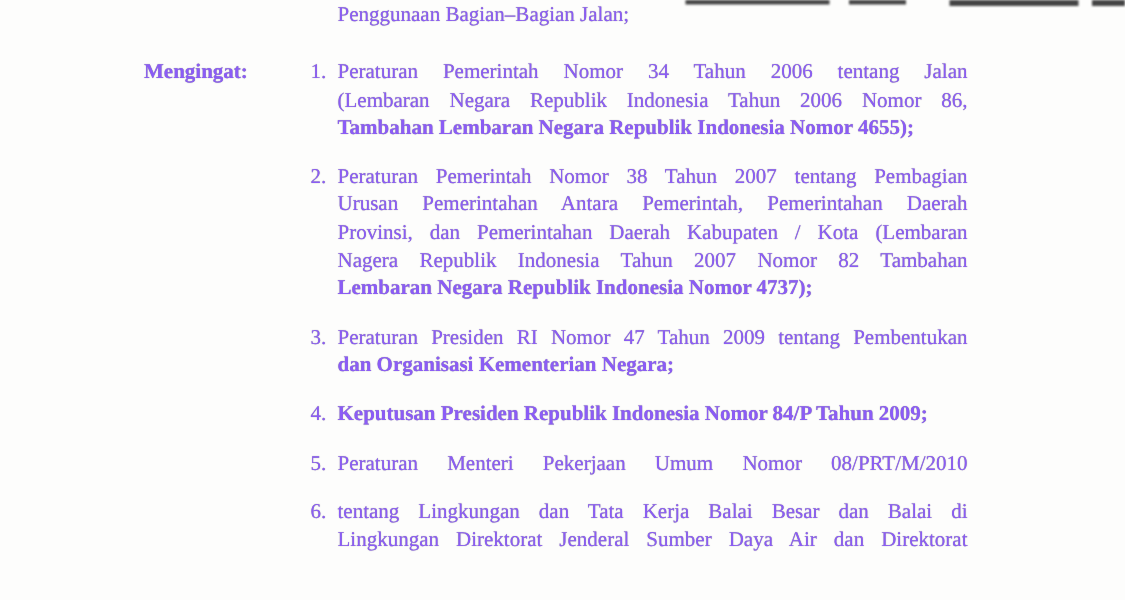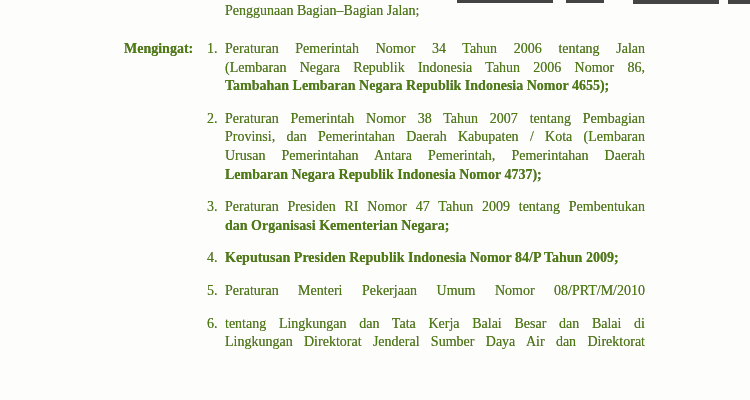--- a/index.html
+++ b/index.html
@@ -10,21 +10,21 @@
     overflow: hidden;
   }
   .page {
     position: relative;
     width: 750px;
     height: 400px;
     background: #fdfdfc;
     font-family: "Liberation Serif", "DejaVu Serif", serif;
     font-size: 14px;
     line-height: 18.6px;
-    color: #4d7c0f;
+    color: #8b5cf6;
     overflow: hidden;
   }
   .scan-text {
     text-shadow: 0 0 0.6px rgba(30,30,30,0.55);
   }
   
   .top-remnant { position: absolute; top: 0; left: 0; width: 750px; height: 5px; }
   .top-remnant .mark {
     position: absolute;
     top: 0;
@@ -39,21 +39,21 @@
 
   .intro {
     position: absolute;
     top: 2px;
     left: 225px;
     width: 420px;
   }
   .label {
     position: absolute;
     top: 40px;
-    left: 124px;
+    left: 96px;
     font-weight: bold;
   }
   .list {
     position: absolute;
     top: 40px;
     left: 207px;
     width: 438px;
   }
   .item {
     display: flex;
@@ -101,22 +101,23 @@
         <span class="line">Peraturan Pemerintah Nomor 34 Tahun 2006 tentang Jalan</span>
         <span class="line">(Lembaran Negara Republik Indonesia Tahun 2006 Nomor 86,</span>
         <span class="line last">Tambahan Lembaran Negara Republik Indonesia Nomor 4655);</span>
       </span>
     </div>
 
     <div class="item">
       <span class="num">2.</span>
       <span class="lines">
         <span class="line">Peraturan Pemerintah Nomor 38 Tahun 2007 tentang Pembagian</span>
+        <span class="line">Urusan Pemerintahan Antara Pemerintah, Pemerintahan Daerah</span>
         <span class="line">Provinsi, dan Pemerintahan Daerah Kabupaten / Kota (Lembaran</span>
-        <span class="line">Urusan Pemerintahan Antara Pemerintah, Pemerintahan Daerah</span>
+        <span class="line">Nagera Republik Indonesia Tahun 2007 Nomor 82 Tambahan</span>
         <span class="line last">Lembaran Negara Republik Indonesia Nomor 4737);</span>
       </span>
     </div>
 
     <div class="item">
       <span class="num">3.</span>
       <span class="lines">
         <span class="line">Peraturan Presiden RI Nomor 47 Tahun 2009 tentang Pembentukan</span>
         <span class="line last">dan Organisasi Kementerian Negara;</span>
       </span>

